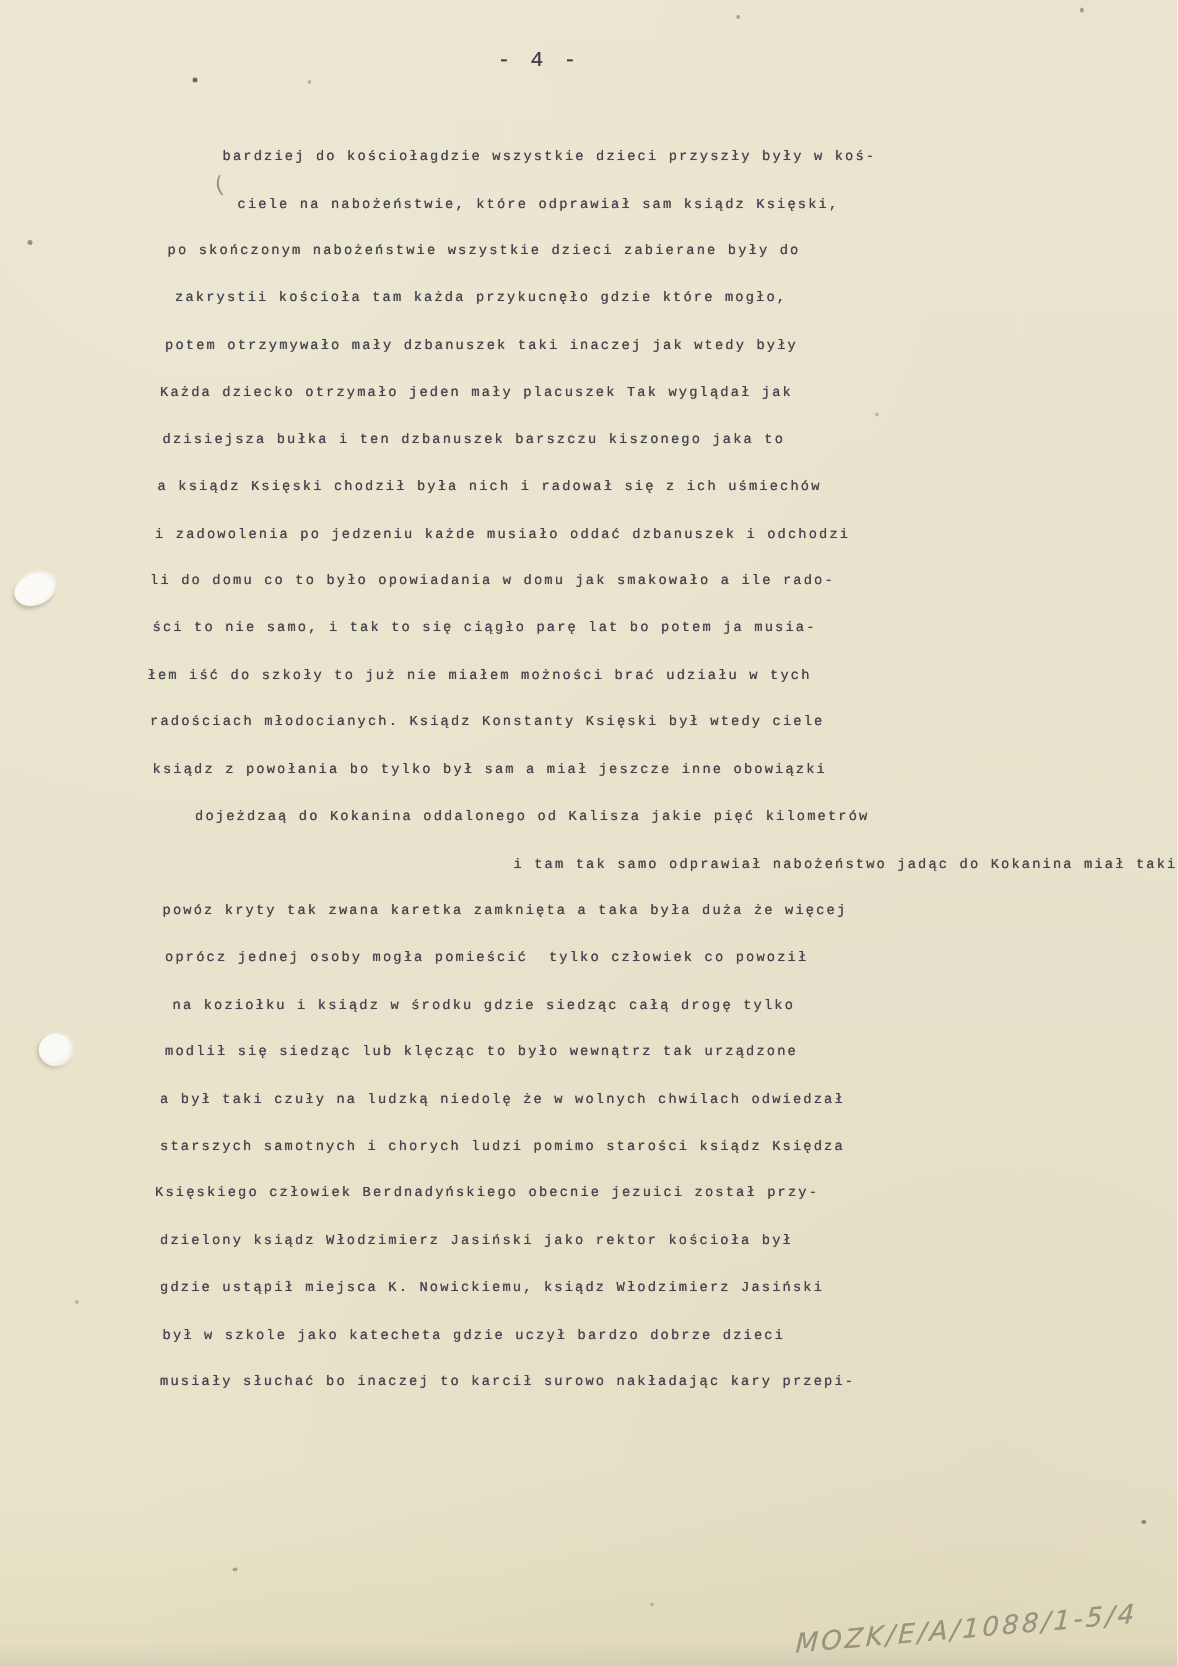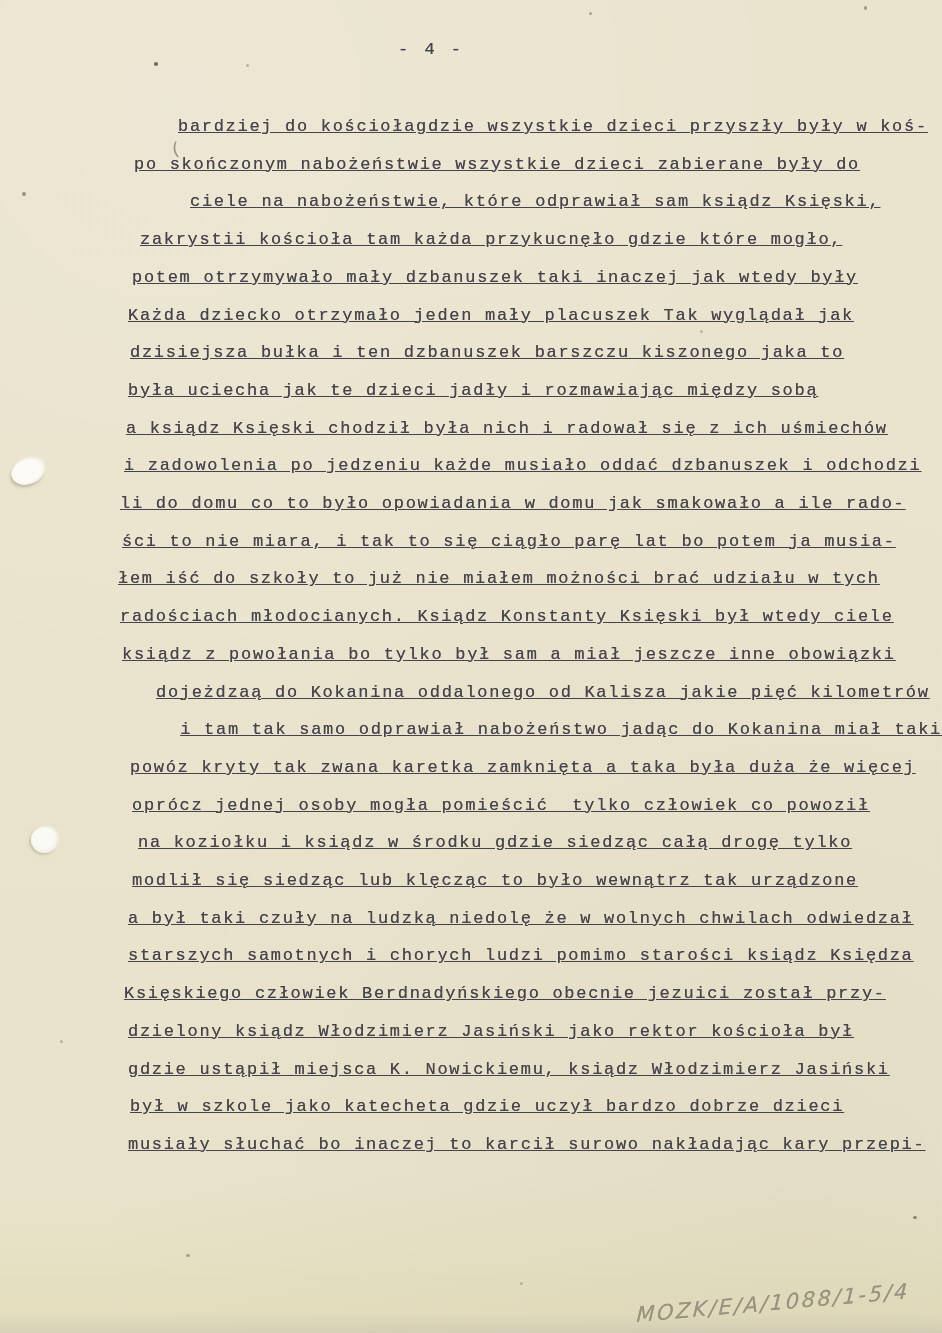--- a/index.html
+++ b/index.html
@@ -15,24 +15,23 @@
   .page-number{
     position:absolute;top:40px;left:0;width:862px;text-align:center;
     font-size:17px;letter-spacing:3px;color:var(--ink,#43424a);
     text-shadow:0 0 0.5px var(--ink,#43424a);
   }
   .text-block{
     position:absolute;top:108px;left:118px;right:0;
   }
   .text-block .line{
     white-space:pre;
-    font-size:17px;line-height:37.7px;letter-spacing:1.7px;
+    font-size:11px;line-height:37.7px;letter-spacing:1.7px;
     color:var(--ink,#43424a);
     text-shadow:0 0 0.55px rgba(60,58,66,0.75);
-    text-decoration:underline;
   }
   .pencil-open-paren{
     position:absolute;top:138px;left:172px;
     font-size:18px;color:var(--pencil,#9a9484);
     transform:rotate(-8deg);
     font-family:"DejaVu Sans",sans-serif;
   }
   .archive-ref{
     position:absolute;right:32px;bottom:18px;
     font-family:"DejaVu Sans",sans-serif;
@@ -72,31 +71,30 @@
 <body style="--paper: #eae4cf; --ink: #45444c; --pencil: #999380;">
 
 <div class="page">
 
   <div class="page-number">- 4 -</div>
 
   <span class="pencil-open-paren">(</span>
 
   <div class="text-block">
       <div class="line" style="padding-left: 60px;">bardziej do kościołagdzie wszystkie dzieci przyszły były w koś-</div>
+      <div class="line" style="padding-left: 72px;">ciele na nabożeństwie, które odprawiał sam ksiądz Księski,</div>
       <div class="line" style="padding-left: 16px;">po skończonym nabożeństwie wszystkie dzieci zabierane były do</div>
-      <div class="line" style="padding-left: 72px;">ciele na nabożeństwie, które odprawiał sam ksiądz Księski,</div>
       <div class="line" style="padding-left: 22px;">zakrystii kościoła tam każda przykucnęło gdzie które mogło,</div>
       <div class="line" style="padding-left: 14px;">potem otrzymywało mały dzbanuszek taki inaczej jak wtedy były</div>
       <div class="line" style="padding-left: 10px;">Każda dziecko otrzymało jeden mały placuszek Tak wyglądał jak</div>
       <div class="line" style="padding-left: 12px;">dzisiejsza bułka i ten dzbanuszek barszczu kiszonego jaka to</div>
-      <div class="line" style="padding-left: 10px;">była uciecha jak te dzieci jadły i rozmawiając między sobą</div>
       <div class="line" style="padding-left: 8px;">a ksiądz Księski chodził była nich i radował się z ich uśmiechów</div>
       <div class="line" style="padding-left: 6px;">i zadowolenia po jedzeniu każde musiało oddać dzbanuszek i odchodzi</div>
       <div class="line" style="padding-left: 2px;">li do domu co to było opowiadania w domu jak smakowało a ile rado-</div>
-      <div class="line" style="padding-left: 4px;">ści to nie miara, i tak to się ciągło parę lat bo potem ja musia-</div>
+      <div class="line" style="padding-left: 4px;">ści to nie samo, i tak to się ciągło parę lat bo potem ja musia-</div>
       <div class="line" style="padding-left: 0px;">łem iść do szkoły to już nie miałem możności brać udziału w tych</div>
       <div class="line" style="padding-left: 2px;">radościach młodocianych. Ksiądz Konstanty Księski był wtedy ciele</div>
       <div class="line" style="padding-left: 4px;">ksiądz z powołania bo tylko był sam a miał jeszcze inne obowiązki</div>
       <div class="line" style="padding-left: 38px;">dojeżdzaą do Kokanina oddalonego od Kalisza jakie pięć kilometrów</div>
       <div class="line" style="padding-left: 16px; text-align: right;">i tam tak samo odprawiał nabożeństwo jadąc do Kokanina miał taki</div>
       <div class="line" style="padding-left: 12px;">powóz kryty tak zwana karetka zamknięta a taka była duża że więcej</div>
       <div class="line" style="padding-left: 14px;">oprócz jednej osoby mogła pomieścić  tylko człowiek co powoził</div>
       <div class="line" style="padding-left: 20px;">na koziołku i ksiądz w środku gdzie siedząc całą drogę tylko</div>
       <div class="line" style="padding-left: 14px;">modlił się siedząc lub klęcząc to było wewnątrz tak urządzone</div>
       <div class="line" style="padding-left: 10px;">a był taki czuły na ludzką niedolę że w wolnych chwilach odwiedzał</div>

